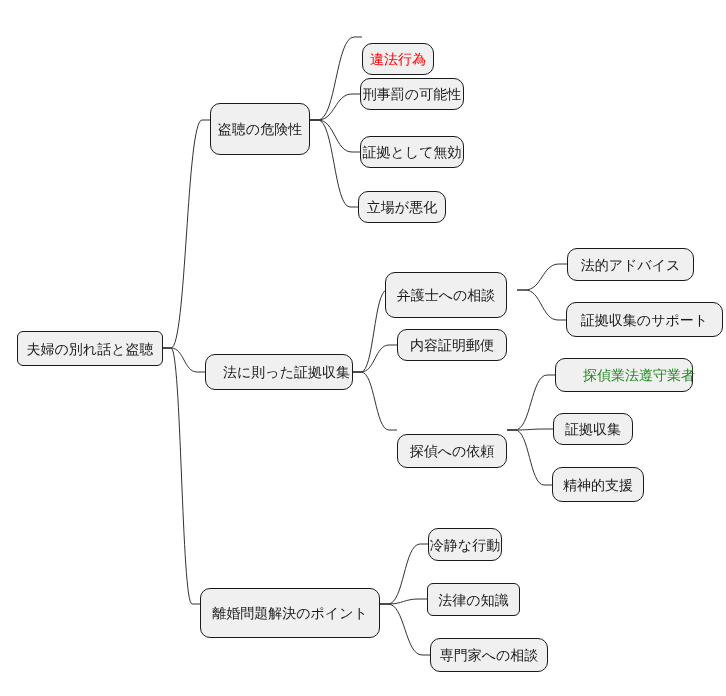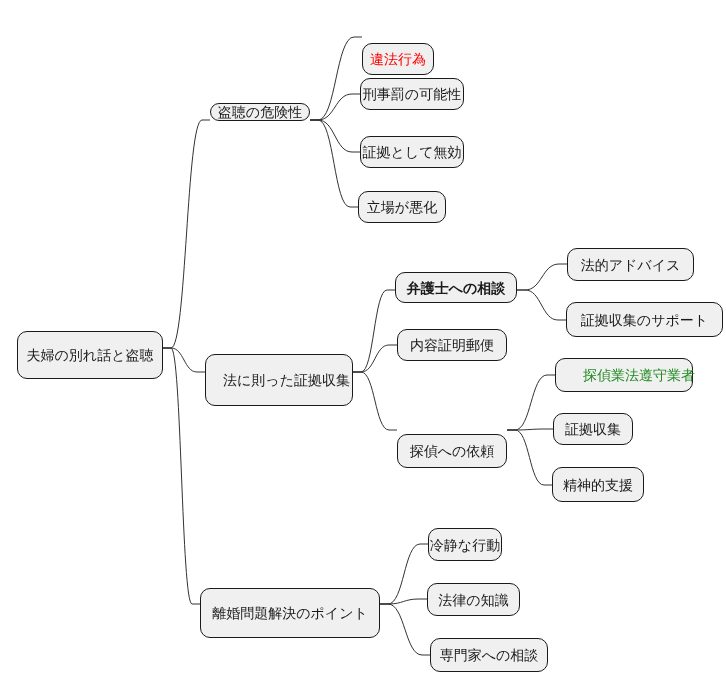--- a/index.html
+++ b/index.html
@@ -62,51 +62,51 @@
     <path d="M517 290 H525 C542 290 542 264 559 264 H567"></path>
     <path d="M517 290 H525 C541.5 290 541.5 320 558 320 H566"></path>
     <path d="M507 430 H515 C531 430 531 375 547 375 H555"></path>
     <path d="M507 430 H515 C530 430 530 429 545 429 H553"></path>
     <path d="M507 430 H515 C529.5 430 529.5 485 544 485 H552"></path>
     <path d="M380 604 H388 C404 604 404 544 420 544 H428"></path>
     <path d="M380 604 H388 C403.5 604 403.5 599 419 599 H427"></path>
     <path d="M380 604 H388 C405 604 405 655 422 655 H430"></path>
   </svg>
 
-  <div class="node" style="left:17px; top:331px; width:146px; height:48px;">夫婦の別れ話と盗聴</div>
+  <div class="node" style="left:17px; top:331px; width:146px; height:35px;border-radius:6px;">夫婦の別れ話と盗聴</div>
 
-  <div class="node" style="left:210px; top:103px; width:100px; height:18px;">盗聴の危険性</div>
+  <div class="node" style="left:210px; top:103px; width:100px; height:52px;">盗聴の危険性</div>
 
   <div class="node" style="left: 362px; top: 21px; width: 72px; height: 32px; color: rgb(255, 0, 0); margin-top: 22px;">違法行為</div>
 
   <div class="node" style="left:360px; top:78px; width:104px; height:32px;">刑事罰の可能性</div>
 
   <div class="node" style="left:360px; top:136px; width:104px; height:32px;">証拠として無効</div>
 
   <div class="node" style="left:358px; top:191px; width:88px; height:32px;">立場が悪化</div>
 
-  <div class="node" style="left:205px; top:354px; width:148px; height:52px;padding-left:15px;">法に則った証拠収集</div>
+  <div class="node" style="left:205px; top:354px; width:148px; height:36px;padding-left:15px;">法に則った証拠収集</div>
 
-  <div class="node" style="left:395px; top:272px; width:122px; height:31px;font-weight:bold;">弁護士への相談</div>
+  <div class="node" style="left:385px; top:272px; width:122px; height:46px;">弁護士への相談</div>
 
   <div class="node" style="left:567px; top:248px; width:127px; height:33px;">法的アドバイス</div>
 
   <div class="node" style="left:566px; top:302px; width:157px; height:35px;">証拠収集のサポート</div>
 
   <div class="node" style="left:397px; top:329px; width:110px; height:32px;">内容証明郵便</div>
 
   <div class="node" style="left:397px; top:413px; width:110px; height:34px;margin-top:21px;">探偵への依頼</div>
 
   <div class="node" style="left: 555px; top: 358px; width: 138px; height: 34px; color: rgb(34, 139, 34); padding-left: 30px;">探偵業法遵守業者</div>
 
   <div class="node" style="left:553px; top:413px; width:80px; height:32px;">証拠収集</div>
 
   <div class="node" style="left:552px; top:467px; width:92px; height:35px;">精神的支援</div>
 
   <div class="node" style="left:200px; top:588px; width:180px; height:50px;">離婚問題解決のポイント</div>
 
   <div class="node" style="left:428px; top:528px; width:74px; height:33px;">冷静な行動</div>
 
-  <div class="node" style="left:427px; top:583px; width:93px; height:33px;">法律の知識</div>
+  <div class="node" style="left:427px; top:583px; width:93px; height:33px;border-radius:6px;">法律の知識</div>
 
   <div class="node" style="left:430px; top:638px; width:118px; height:34px;">専門家への相談</div>
 
 </div>
 
 </body></html>

